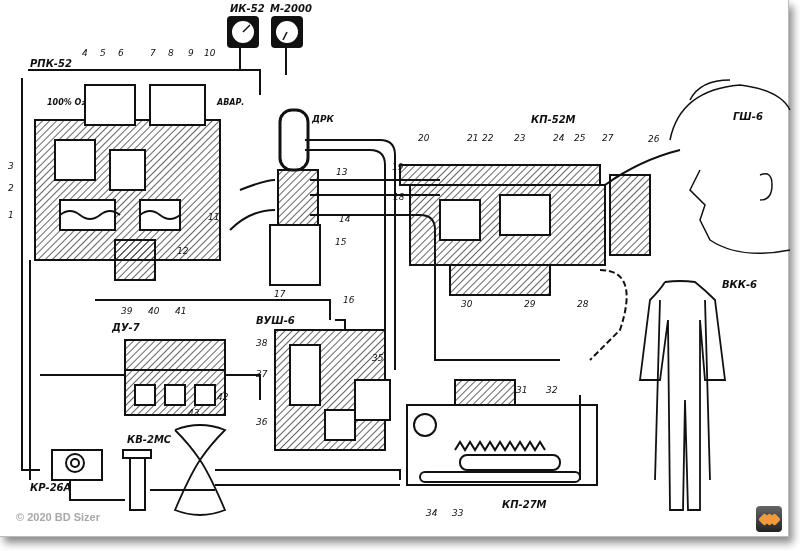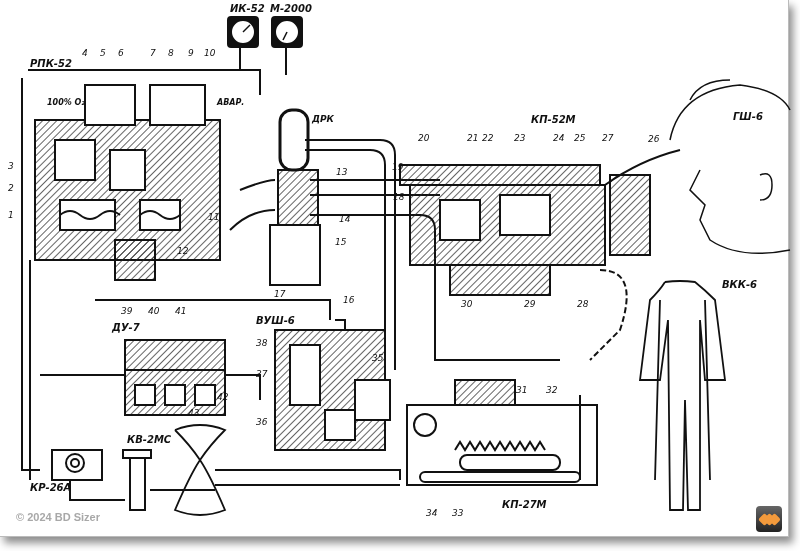--- a/index.html
+++ b/index.html
@@ -192,18 +192,18 @@
       <text x="256" y="377" class="num">37</text>
       <text x="256" y="346" class="num">38</text>
       <text x="121" y="314" class="num">39</text>
       <text x="148" y="314" class="num">40</text>
       <text x="175" y="314" class="num">41</text>
       <text x="217" y="400" class="num">42</text>
       <text x="188" y="416" class="num">43</text>
     </g>
 </svg>
 
-<div class="copy">© 2024 BD Sizer</div>
+<div class="copy">© 2020 BD Sizer</div>
 <div class="logo">
   <span style="left:4px"></span>
     <span style="left:9px"></span>
     <span style="left:14px"></span>
 </div>
 
 </body></html>

